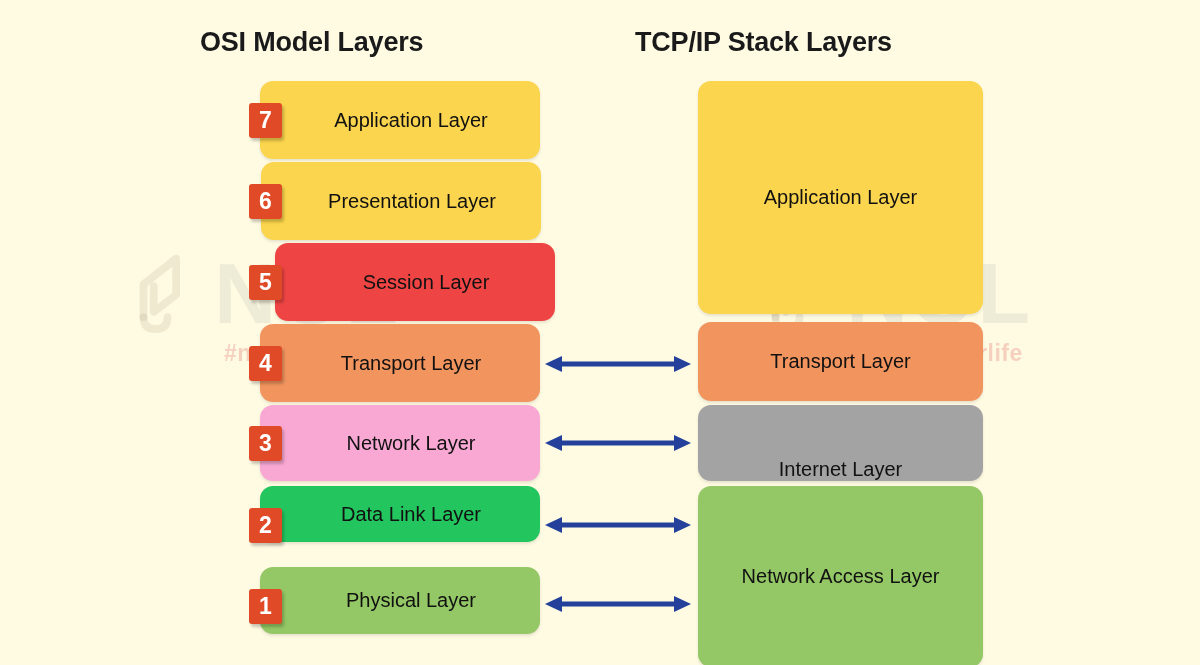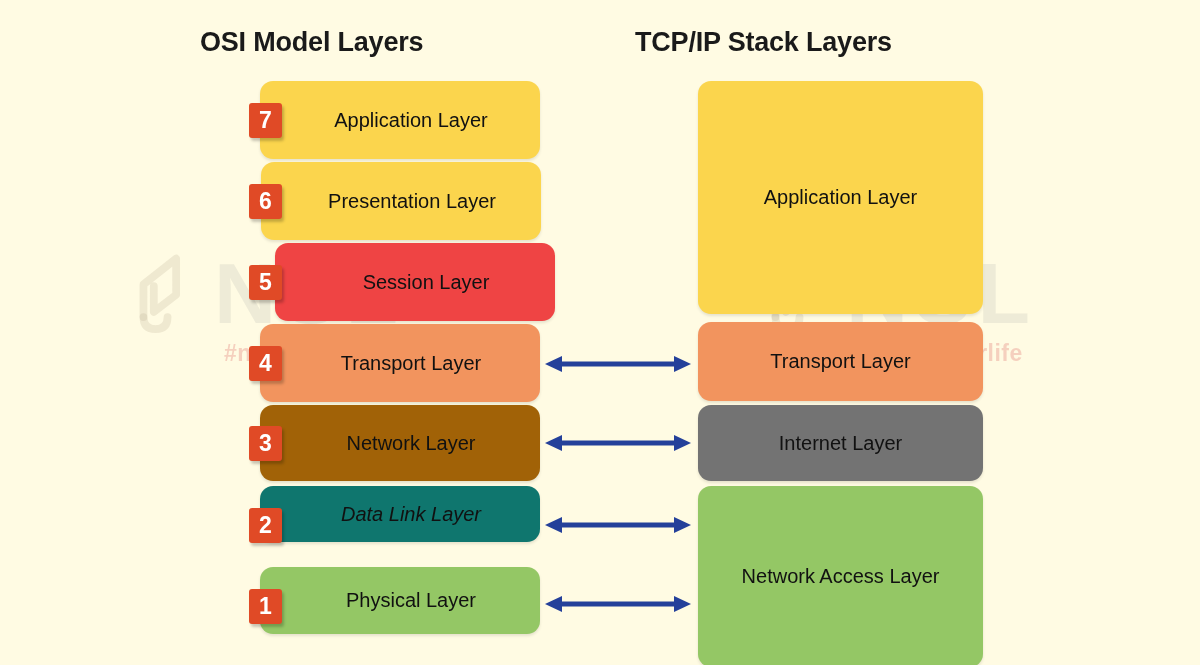--- a/index.html
+++ b/index.html
@@ -154,41 +154,41 @@
       </div>
       <div class="layer-badge" style="left: 249px; top: 184px;">6</div>
       <div class="layer-box" style="left: 275px; top: 243px; width: 280px; height: 78px; background: #ef4444;">
         <span class="layer-label" style="margin-left: 22px;">Session Layer</span>
       </div>
       <div class="layer-badge" style="left: 249px; top: 265px;">5</div>
       <div class="layer-box" style="left: 260px; top: 324px; width: 280px; height: 78px; background: rgb(242, 148, 94);">
         <span class="layer-label" style="margin-left: 22px;">Transport Layer</span>
       </div>
       <div class="layer-badge" style="left: 249px; top: 346px;">4</div>
-      <div class="layer-box" style="left: 260px; top: 405px; width: 280px; height: 76px; background: #a16207;">
+      <div class="layer-box" style="left: 260px; top: 405px; width: 280px; height: 76px; background: #f9a8d4;">
         <span class="layer-label" style="margin-left: 22px;">Network Layer</span>
       </div>
       <div class="layer-badge" style="left: 249px; top: 426px;">3</div>
-      <div class="layer-box" style="left: 260px; top: 486px; width: 280px; height: 56px; background: #0f766e; font-style: italic;">
+      <div class="layer-box" style="left: 260px; top: 486px; width: 280px; height: 56px; background: #22c55e;">
         <span class="layer-label" style="margin-left: 22px;">Data Link Layer</span>
       </div>
       <div class="layer-badge" style="left: 249px; top: 508px;">2</div>
       <div class="layer-box" style="left: 260px; top: 567px; width: 280px; height: 67px; background: rgb(148, 199, 101);">
         <span class="layer-label" style="margin-left: 22px;">Physical Layer</span>
       </div>
       <div class="layer-badge" style="left: 249px; top: 589px;">1</div>
     </div>
   <div id="tcpip-column">
       <div class="layer-box" style="left: 698px; top: 81px; width: 285px; height: 233px; background: rgb(251, 213, 77);">
         <span class="layer-label">Application Layer</span>
       </div>
       <div class="layer-box" style="left: 698px; top: 322px; width: 285px; height: 79px; background: rgb(242, 148, 94);">
         <span class="layer-label">Transport Layer</span>
       </div>
-      <div class="layer-box" style="left: 698px; top: 405px; width: 285px; height: 76px; background: #737373;">
+      <div class="layer-box" style="left: 698px; top: 405px; width: 285px; height: 76px; background: #a3a3a3; align-items: flex-end;">
         <span class="layer-label">Internet Layer</span>
       </div>
       <div class="layer-box" style="left: 698px; top: 486px; width: 285px; height: 181px; background: rgb(148, 199, 101);">
         <span class="layer-label">Network Access Layer</span>
       </div>
     </div>
   <div id="connectors">
       <div class="arrow" style="left: 545px; top: 352px; width: 146px;"><svg width="146" height="24" viewBox="0 0 146 24">
           <line x1="14" y1="12" x2="132" y2="12" stroke="#24409A" stroke-width="5"></line>
           <polygon points="0,12 17,4 17,20" fill="#24409A"></polygon>

